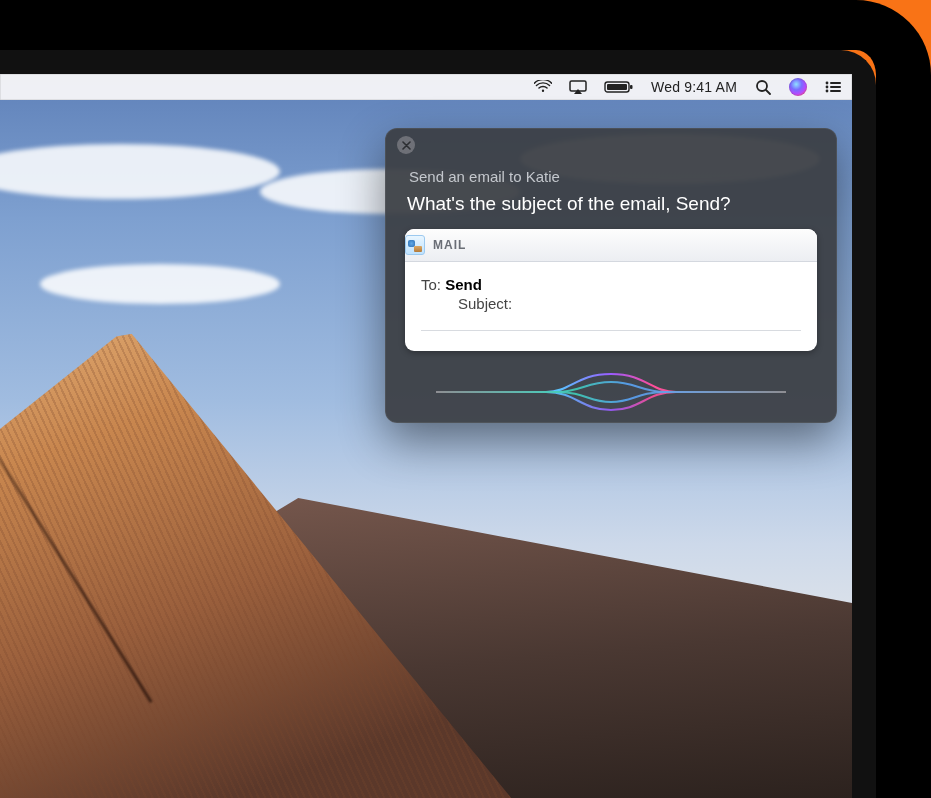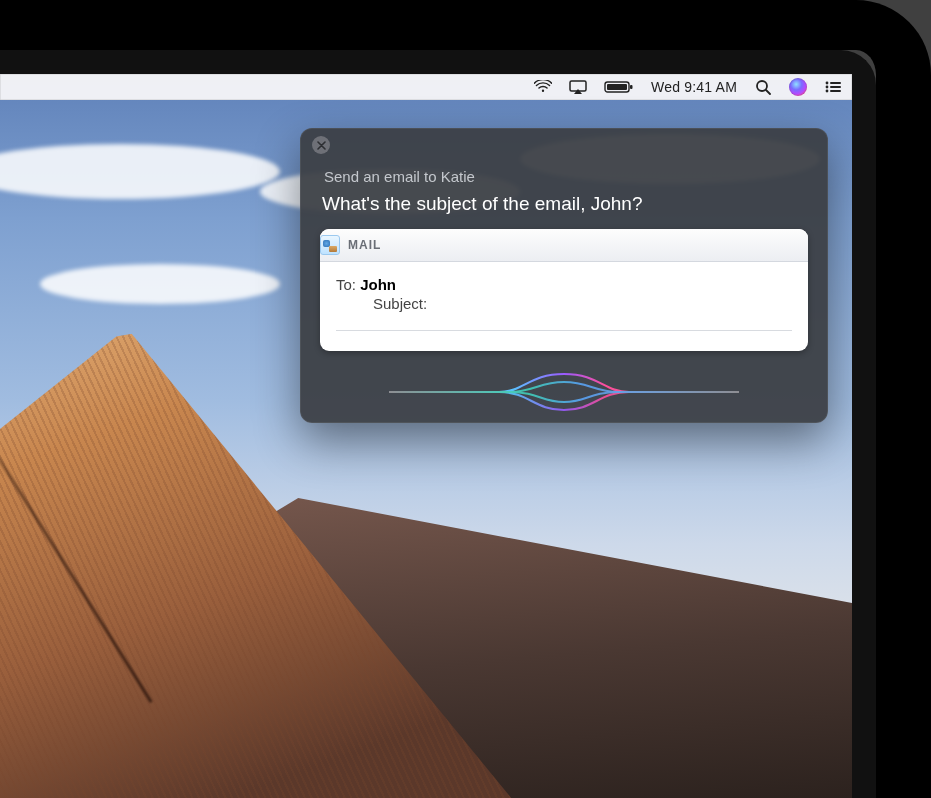--- a/index.html
+++ b/index.html
@@ -1,21 +1,21 @@
 <!DOCTYPE html>
 <html><head>
 <meta charset="utf-8">
 <style>
   html,body{margin:0;padding:0;width:931px;height:798px;overflow:hidden;font-family:-apple-system,"Helvetica Neue",Arial,sans-serif;background:#f5f5f5;}
   .stage{position:relative;width:931px;height:798px;}
 
   
   .frame{
     position:absolute;left:0;top:0;width:931px;height:798px;
-    background:#404040;
+    background:#f97316;
   }
   .bezel{
     position:absolute;left:0;top:0;width:100%;height:100%;
     border-top:50px solid #000;
     border-right:55px solid #000;
     box-sizing:border-box;
     border-top-right-radius:75px;
   }
   .bezel-inner{
     position:absolute;left:0;top:50px;right:55px;bottom:0;
@@ -83,21 +83,21 @@
   .clock{font-size:14px;letter-spacing:0.2px;}
 
   .siri-dot{
     width:18px;height:18px;border-radius:50%;
     background:radial-gradient(circle at 40% 35%,#8fe0ff 0%,#7a6bff 35%,#b44bff 60%,#ff4d9a 82%,#ff9d4d 100%);
     box-shadow:inset 0 0 2px rgba(0,0,0,0.3);
   }
 
   
   .siri-panel{
-    position:absolute;right:24px;top:54px;width:528px;
+    position:absolute;right:15px;top:54px;width:452px;
     background:rgba(60,63,68,0.94);
     border-radius:12px;
     box-shadow:0 18px 45px rgba(0,0,0,0.45), inset 0 0 0 1px rgba(255,255,255,0.07);
     padding:12px 0 0 0;
     color:#fff;
   }
   .close-btn{
     position:absolute;left:12px;top:8px;width:18px;height:18px;border-radius:50%;
     background:rgba(115,118,124,0.9);
     display:flex;align-items:center;justify-content:center;cursor:default;
@@ -215,32 +215,32 @@
       </div>
 
       <div class="siri-panel">
         <div class="close-btn">
           <svg width="9" height="9" viewBox="0 0 9 9">
             <path d="M1 1l7 7M8 1L1 8" stroke="#2d2f33" stroke-width="1.6" stroke-linecap="round"></path>
           </svg>
         </div>
 
         <div class="user-said">Send an email to Katie</div>
-        <div class="siri-response">What's the subject of the email, John?</div>
+        <div class="siri-response">What's the subject of the email, Send?</div>
 
         <div class="mail-card">
           <div class="mail-head">
             <span class="mail-icon"></span>
             <span>MAIL</span>
           </div>
           <div class="mail-body">
             <div class="mail-line">
               <span class="mail-label">To:</span>
               <span> </span>
-              <span class="mail-to">John</span>
+              <span class="mail-to">Send</span>
             </div>
             <div class="mail-line">
               <span class="mail-subj">Subject:</span>
               <span></span>
             </div>
             <div class="mail-rule"></div>
           </div>
         </div>
 
         <div class="siri-wave">

